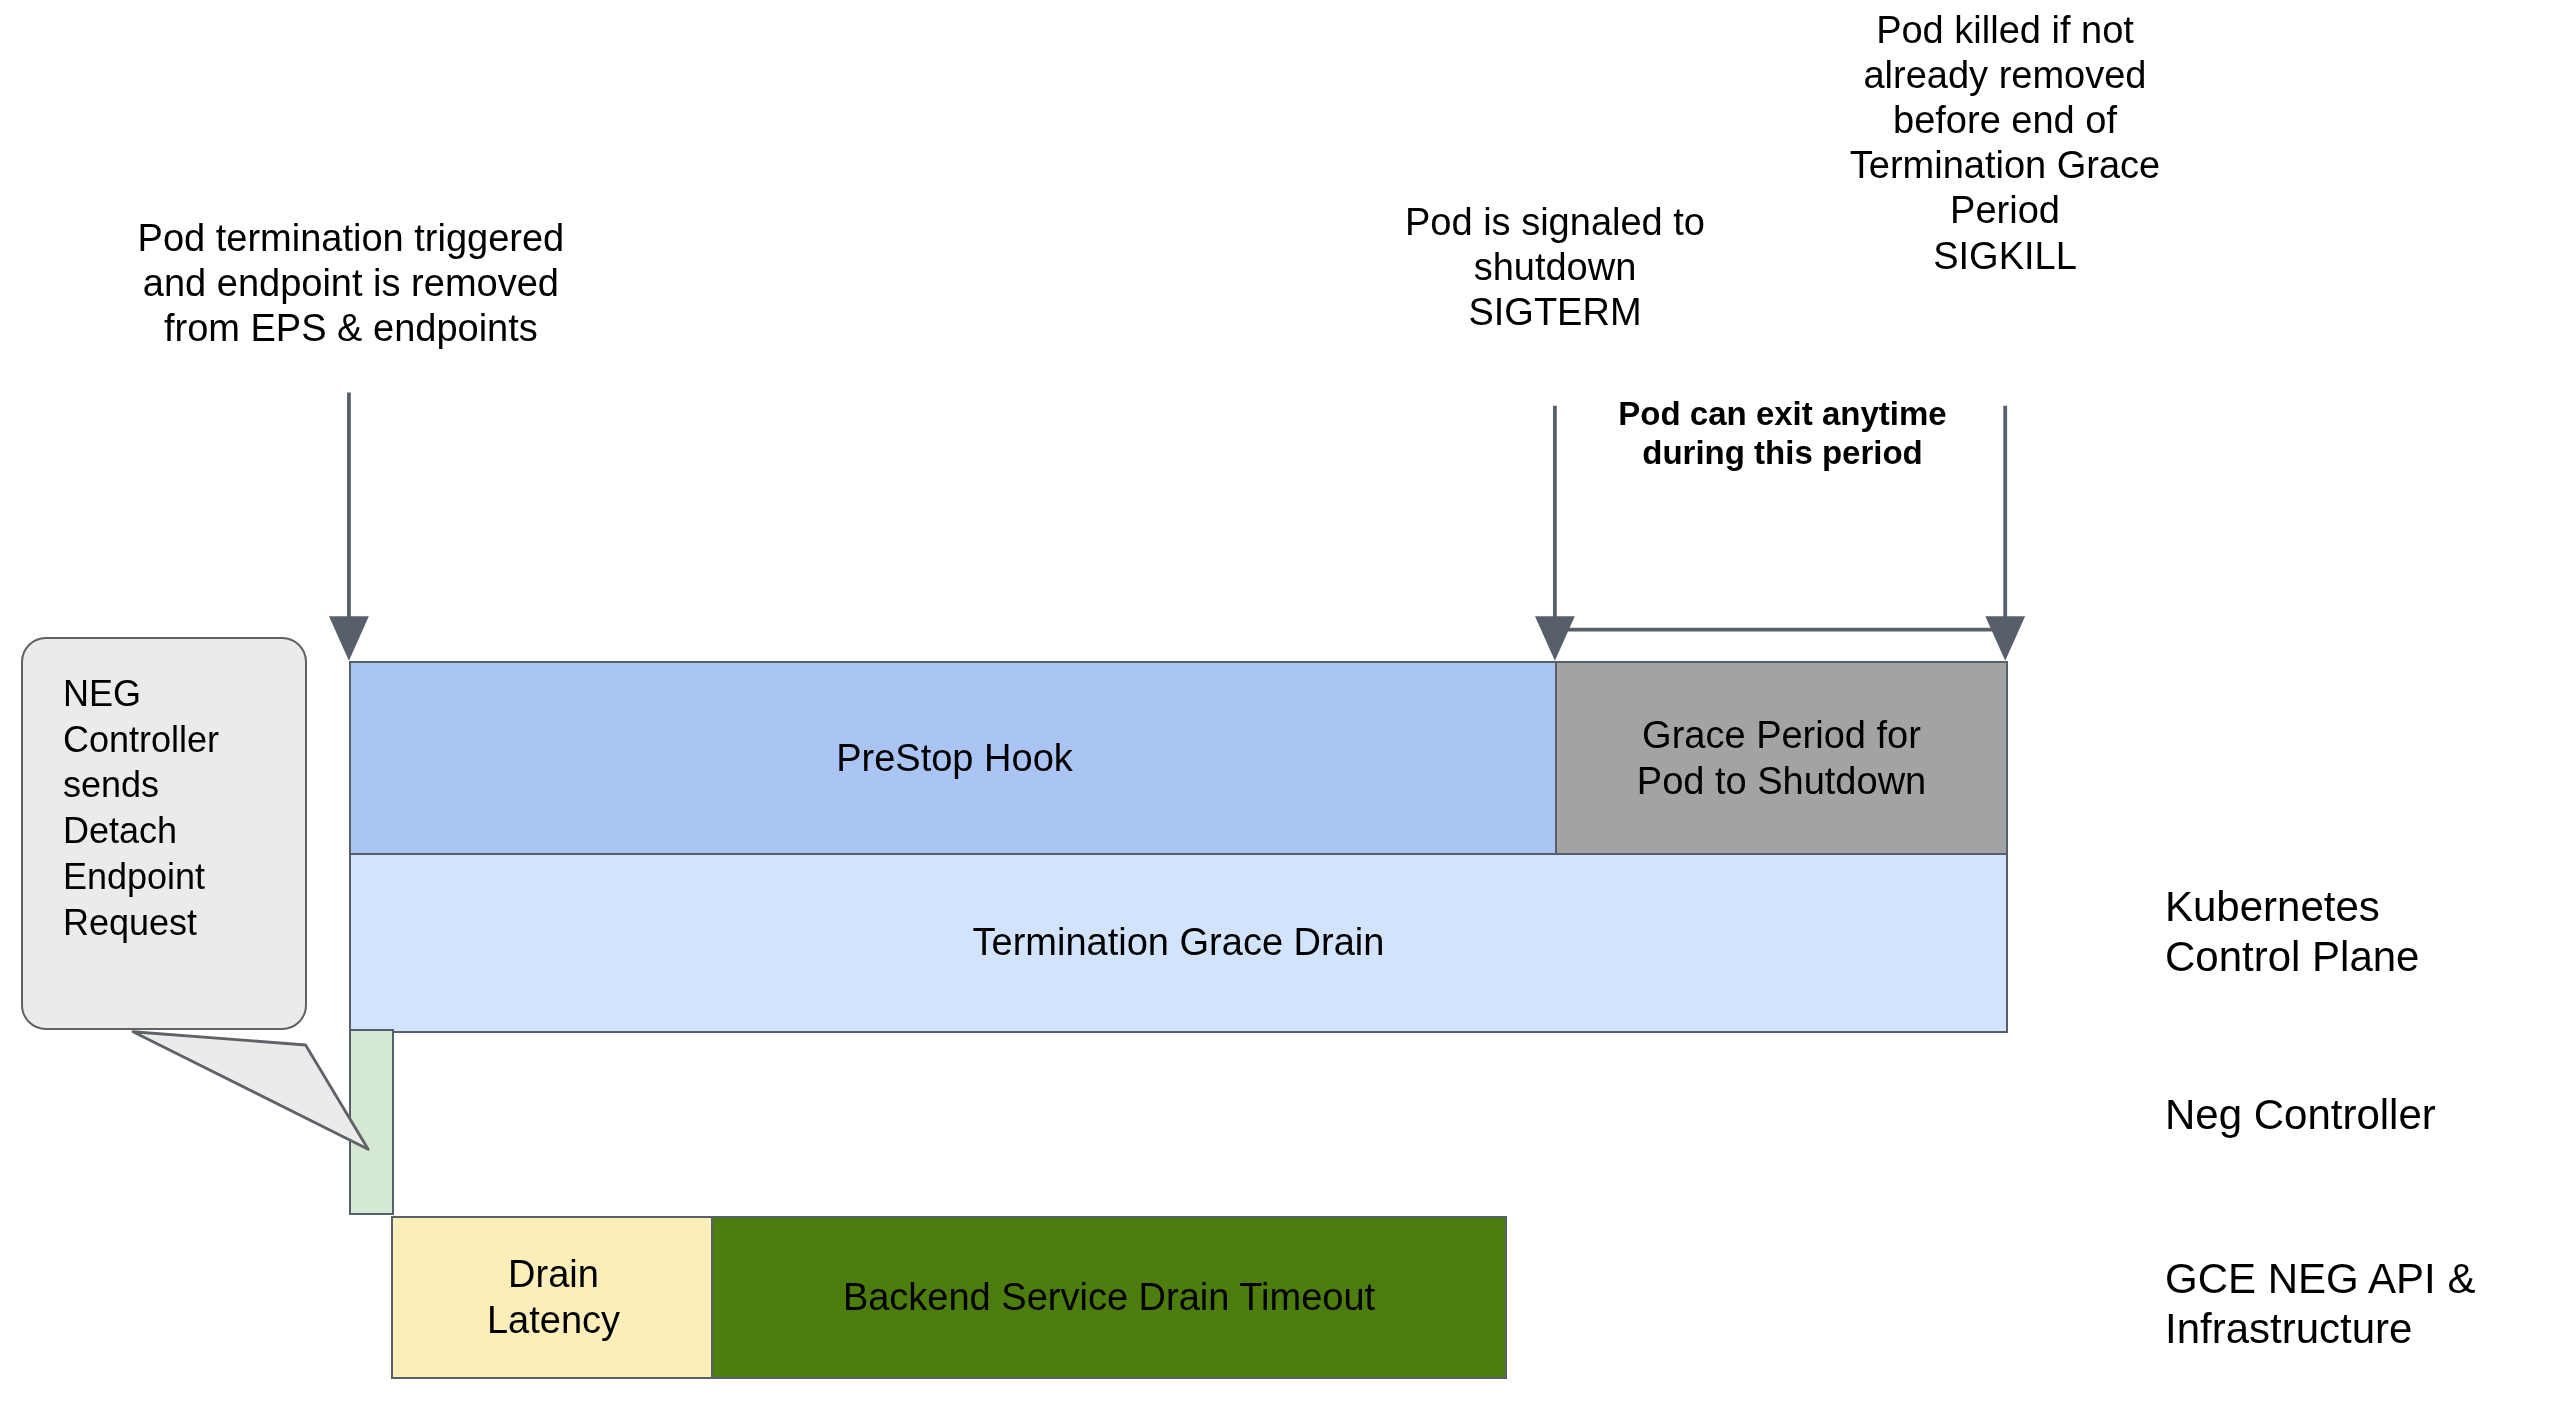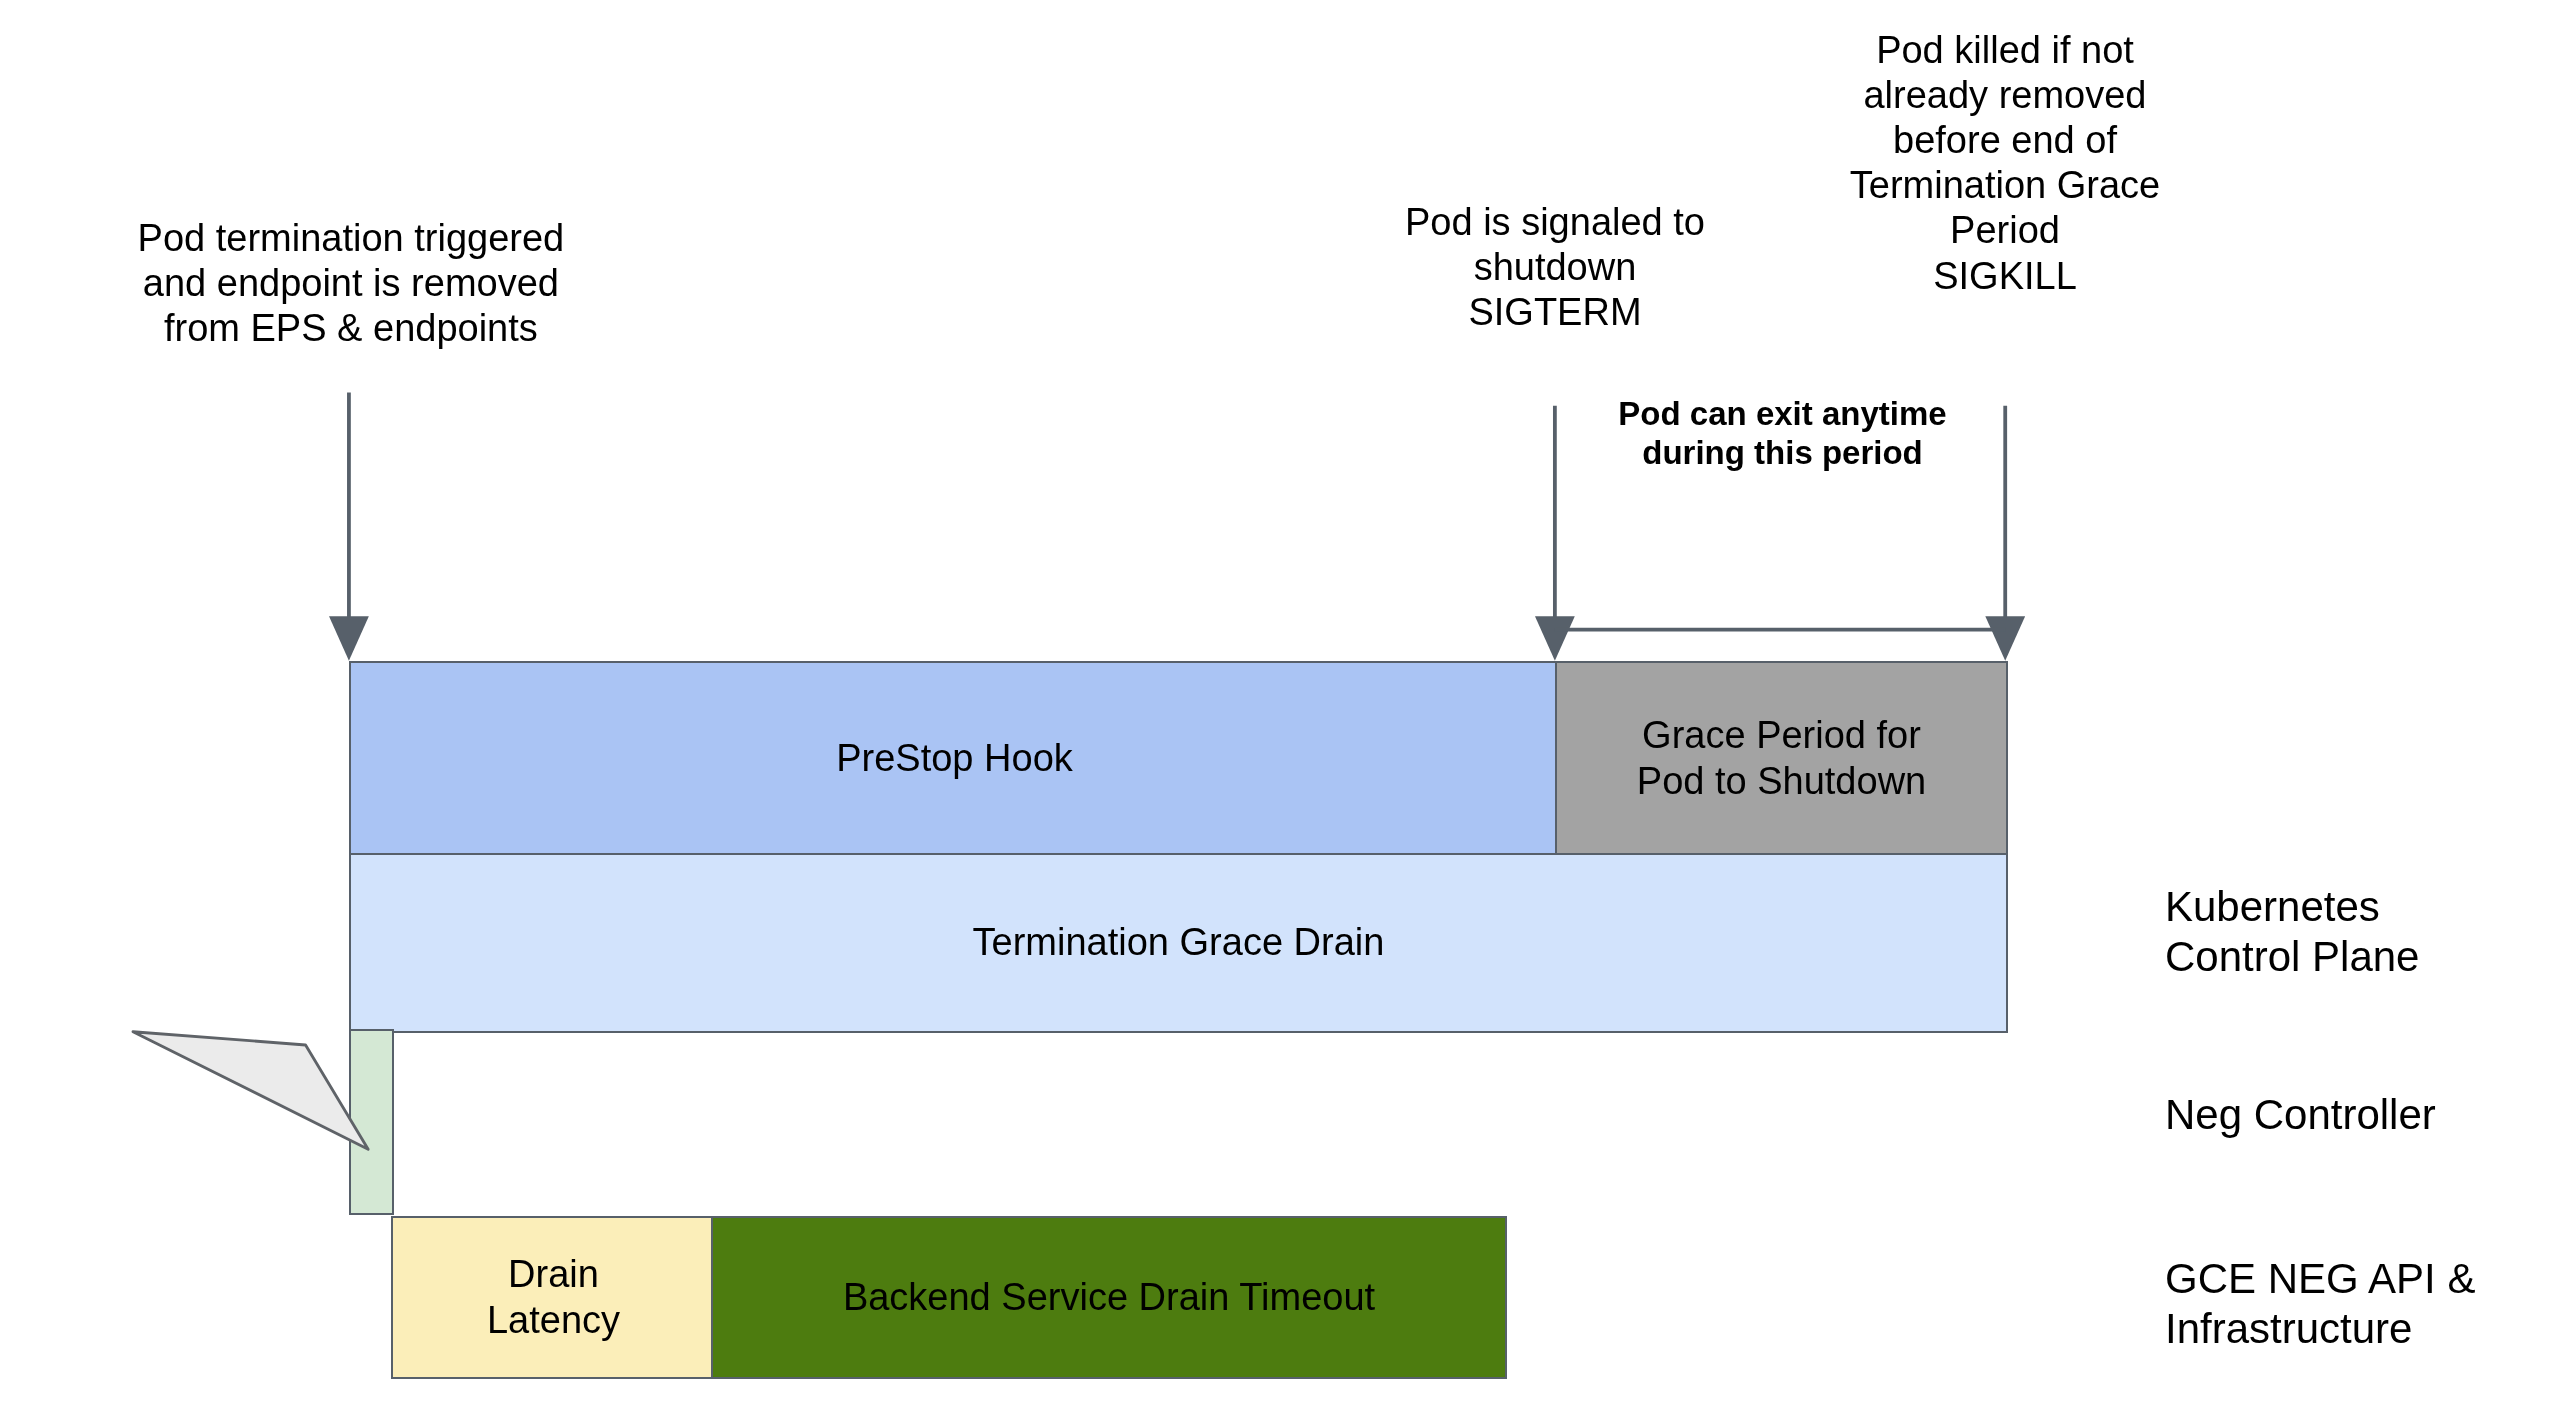--- a/index.html
+++ b/index.html
@@ -22,21 +22,21 @@
     position: absolute;
     text-align: center;
     color: #000000;
     font-size: 38px;
     line-height: 1.19;
     white-space: pre-line;
     font-family: "Liberation Sans", sans-serif;
   }
   #anno-termination { left: 28.4px;  top: 216px;  width: 645px; }
   #anno-sigterm     { left: 1285px; top: 200px; width: 540px; }
-  #anno-sigkill     { left: 1782px; top: 7.6px;   width: 446px; margin-top: 20px; }
+  #anno-sigkill     { left: 1782px; top: 7.6px;   width: 446px; }
   #anno-exit-anytime{ left: 1569px; top: 394px; width: 427px; font-size: 33px; font-weight: bold; }
 
   
   .lane-label {
     position: absolute;
     color: #000000;
     font-size: 42px;
     line-height: 1.2;
     white-space: pre-line;
     text-align: left;
@@ -178,20 +178,26 @@
 
   <div class="bar" id="bar-drain-latency">Drain
 Latency</div>
 
   <div class="bar" id="bar-backend-drain">Backend Service Drain Timeout</div>
 
   <svg id="callout-tail" viewBox="0 0 270 180">
     <polygon points="0,28 248,152 182,42" fill="#ebebeb" stroke="#5f6368" stroke-width="3" stroke-linejoin="round"></polygon>
   </svg>
 
+  <div id="callout">NEG
+Controller
+sends
+Detach
+Endpoint
+Request</div>
 
 
   <div class="lane-label" id="lane-neg">Neg Controller</div>
 
   <div class="lane-label" id="lane-control">Kubernetes
 Control Plane</div>
 
   <div class="lane-label" id="lane-gce">GCE NEG API &amp;
 Infrastructure</div>
 

